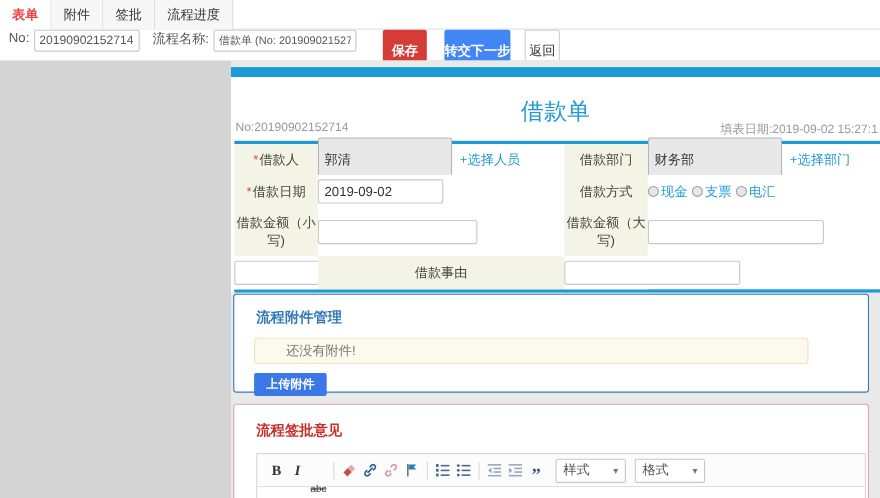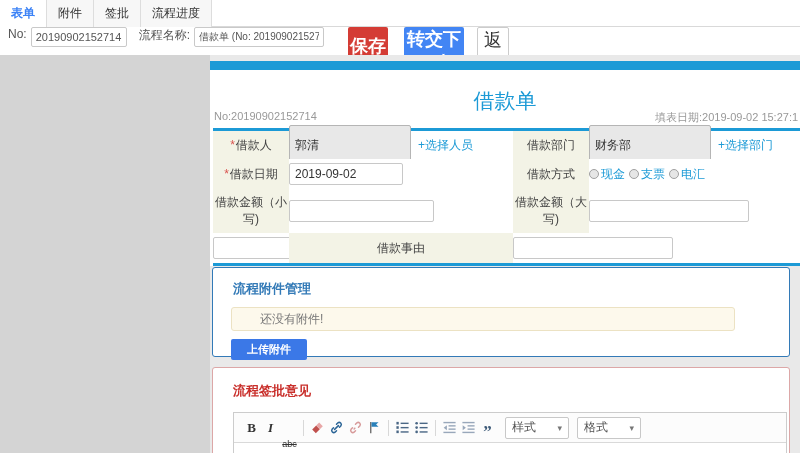--- a/index.html
+++ b/index.html
@@ -2,31 +2,31 @@
 <html><head>
 <meta charset="utf-8">
 <style>
   * { margin:0; padding:0; box-sizing:border-box; }
   html,body { width:800px; height:453px; background:#fff; font-family:"Liberation Sans", sans-serif; }
   .stage { position:relative; width:800px; height:453px; overflow:hidden; background:#fff; }
 
   
   .tabbar { position:absolute; left:0; top:0; width:800px; height:27px; background:#fff; border-bottom:1px solid #d9d9d9; display:flex; }
   .tab { height:27px; line-height:26px; padding:0 11px; font-size:12px; color:#333; background:#f7f7f7; border-right:1px solid #ddd; cursor:pointer; }
-  .tab.active { color:#3b82f6; background:#fff; font-weight:bold; }
+  .tab.active { color:#ef4444; background:#fff; font-weight:bold; }
 
   
   .toolbar { position:absolute; left:0; top:27px; width:800px; height:28px; background:#fff; display:flex; align-items:flex-start; }
   .tlabel { font-size:12px; color:#555; }
   .no-label { margin-left:8px; }
   .tinput { height:20px; border:1px solid #c9c9c9; border-radius:2px; padding:0 4px; font-size:11px; color:#555; font-family:"Liberation Sans", sans-serif; }
   .no-input { width:96px; margin-left:4px; }
   .name-label { margin-left:12px; }
   .name-input { width:130px; margin-left:4px; font-size:10px; }
-  .btn { height:38px; border:none; border-radius:2px; font-size:18px; cursor:pointer; font-family:"Liberation Sans", sans-serif; }
+  .btn { height:38px; border:none; border-radius:2px; font-size:12px; cursor:pointer; font-family:"Liberation Sans", sans-serif; }
   .btn-save { margin-left:24px; width:40px; background:#d43c35; color:#fff; font-weight:bold; }
   .btn-next { margin-left:16px; width:60px; background:#4285f4; color:#fff; font-weight:bold; }
   .btn-back { margin-left:13px; width:32px; background:#fff; border:1px solid #ccc; color:#333; }
 
   
   .pagebg { position:absolute; left:0; top:55px; width:800px; height:398px; background:#d4d4d4; }
   .content { position:absolute; left:210px; top:55px; width:660px; height:398px; background:#e9e9e9; }
 
   
   .form-panel { position:absolute; left:0; top:6px; width:660px; background:#fff; }
@@ -46,21 +46,21 @@
   .amt1 { width:145px; } .amt2 { width:160px; }
   .pick-link { margin-left:7px; color:#1c9ad6; font-size:12px; text-decoration:none; cursor:pointer; }
   .radio-item { display:inline-flex; align-items:center; margin-right:4px; cursor:pointer; }
   .radio-dot { width:10px; height:10px; border-radius:50%; border:1px solid #a0a0a0; background:#e6e6e6; display:inline-block; }
   .radio-txt { color:#1c9ad6; margin-left:2px; font-size:12px; }
 
   
   .attach-panel { position:absolute; left:2px; top:212px; width:578px; height:90px; background:#fff; border:1px solid #337ab7; border-radius:3px; }
   .attach-heading { margin:12px 0 0 20px; color:#337ab7; font-weight:bold; font-size:13px; }
   .attach-alert { margin:9px 0 0 18px; width:504px; height:24px; line-height:22px; background:#fdf9ec; border:1px solid #ece2c3; border-radius:3px; padding-left:28px; font-size:12px; color:#777; }
-  .btn-upload { margin:8px 0 0 18px; width:76px; height:21px; background:#3b78e7; border:none; border-radius:2px; color:#fff; font-size:11px; font-weight:bold; cursor:pointer; font-family:"Liberation Sans", sans-serif; }
+  .btn-upload { margin:8px 0 0 18px; width:66px; height:21px; background:#3b78e7; border:none; border-radius:2px; color:#fff; font-size:11px; font-weight:bold; cursor:pointer; font-family:"Liberation Sans", sans-serif; }
 
   
   .approve-panel { position:absolute; left:2px; top:312px; width:578px; height:170px; background:#fff; border:1px solid #dca7a7; border-radius:3px; }
   .approve-heading { margin:14px 0 0 20px; color:#c9302c; font-weight:bold; font-size:13px; }
   .editor { margin:12px 0 0 20px; width:554px; border:1px solid #ccc; }
   .ed-toolbar { height:30px; background:#fcfcfc; border-bottom:1px solid #d9d9d9; display:flex; align-items:center; padding:0 8px; }
   .ed-body { height:110px; background:#fff; }
   .edbtn { min-width:17px; height:20px; display:flex; align-items:center; justify-content:center; cursor:pointer; margin:0 1px; }
   .g-bold { font-family:"Liberation Serif", serif; font-weight:bold; font-size:13px; color:#333; }
   .g-italic { font-family:"Liberation Serif", serif; font-style:italic; font-weight:bold; font-size:13px; color:#333; }

